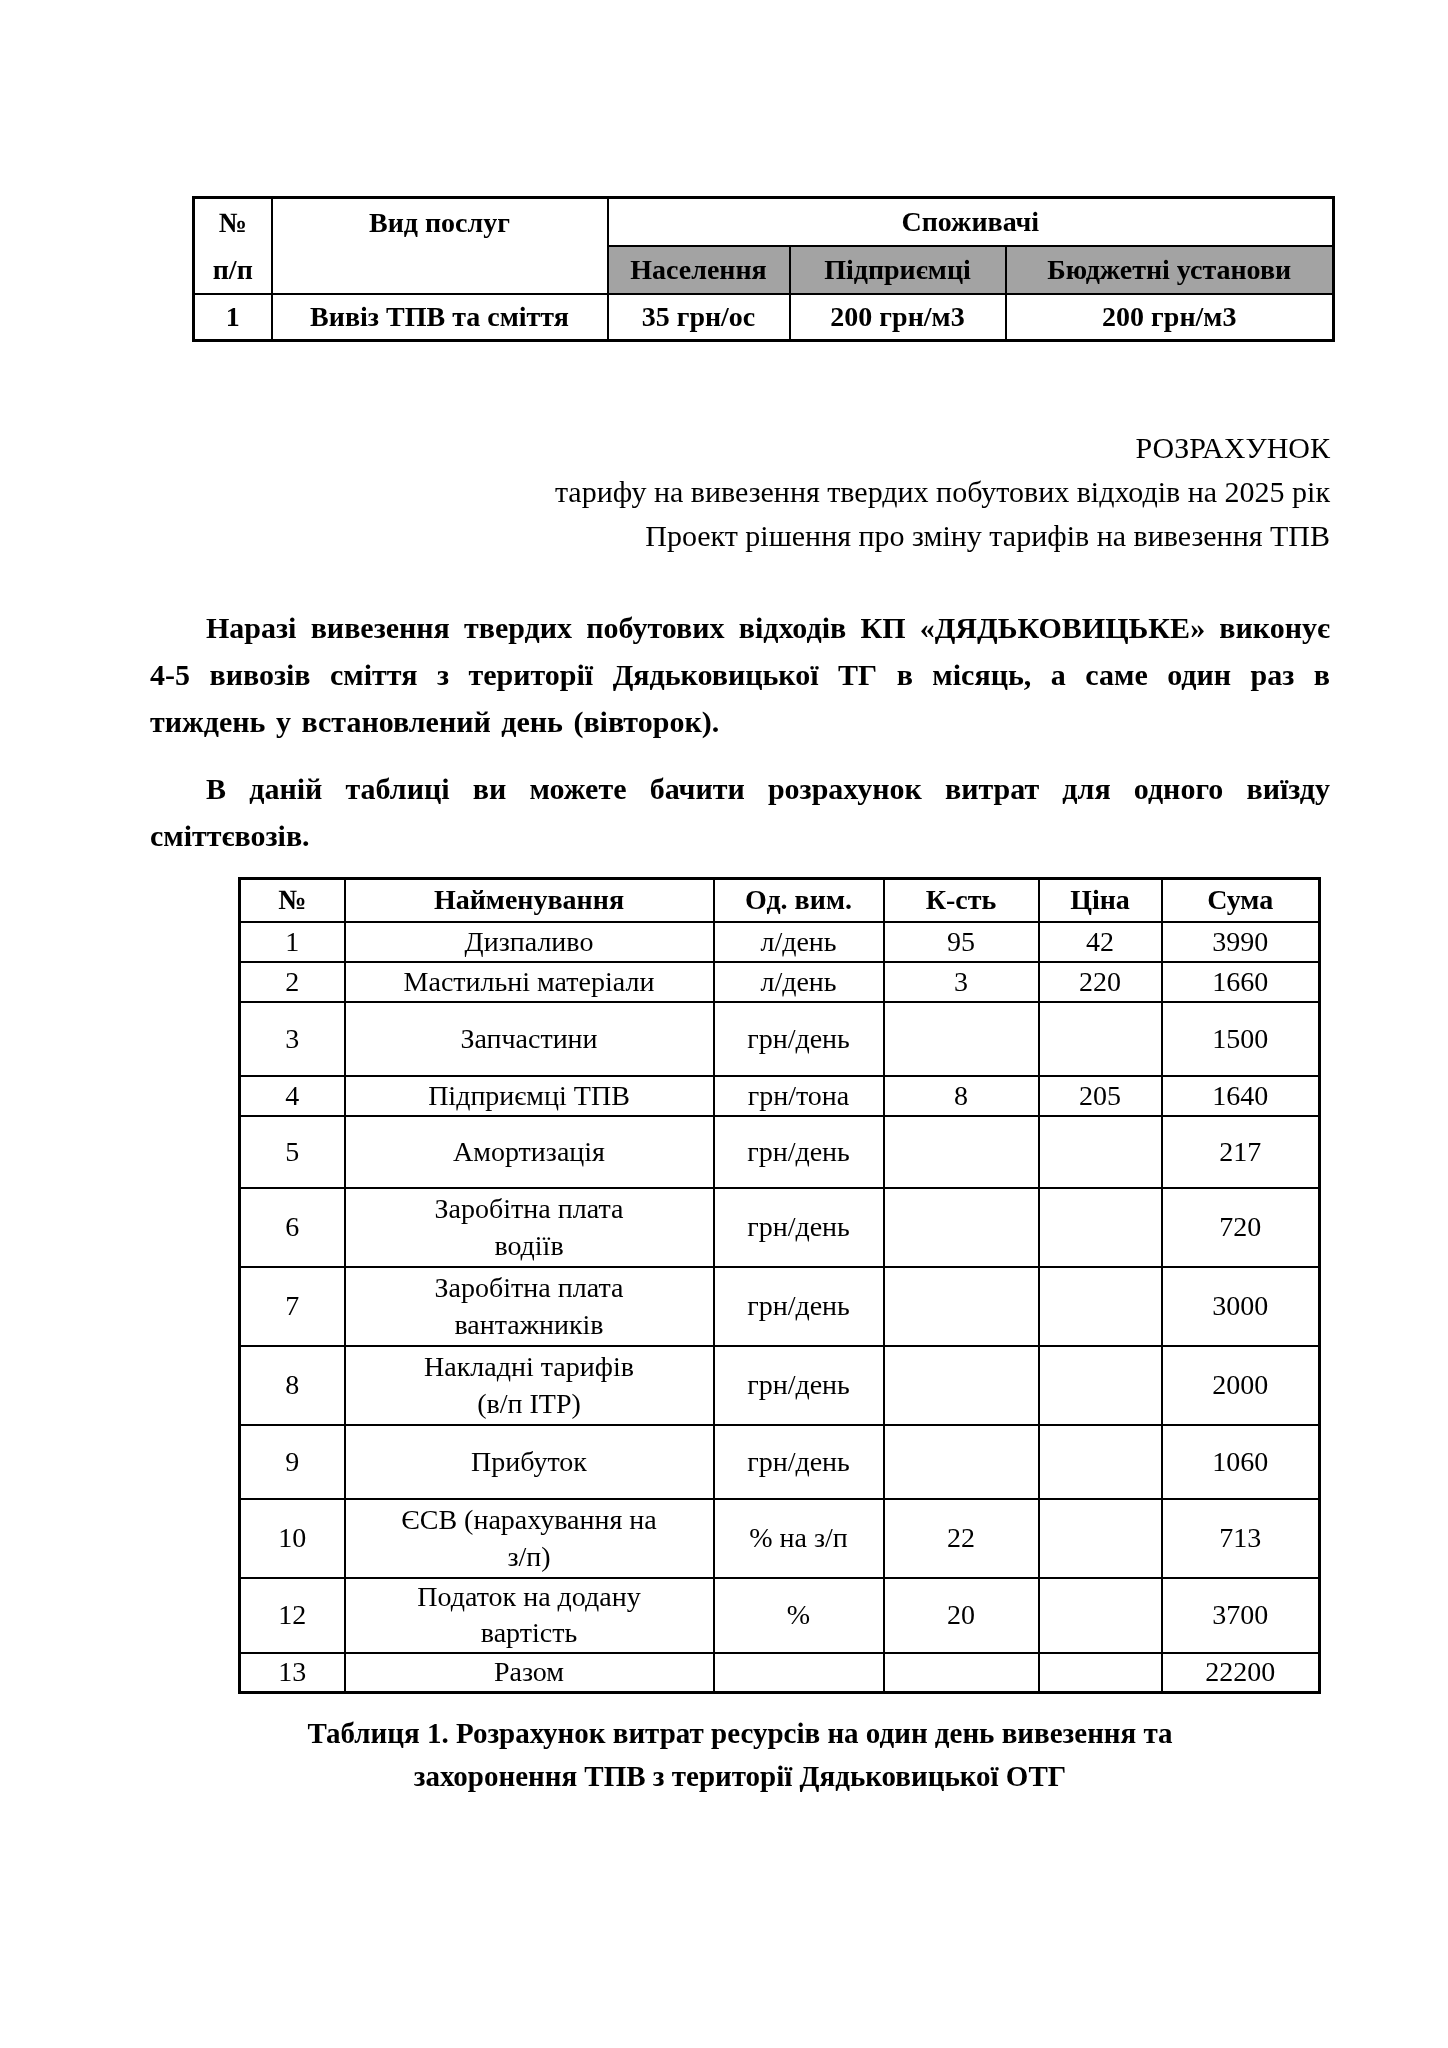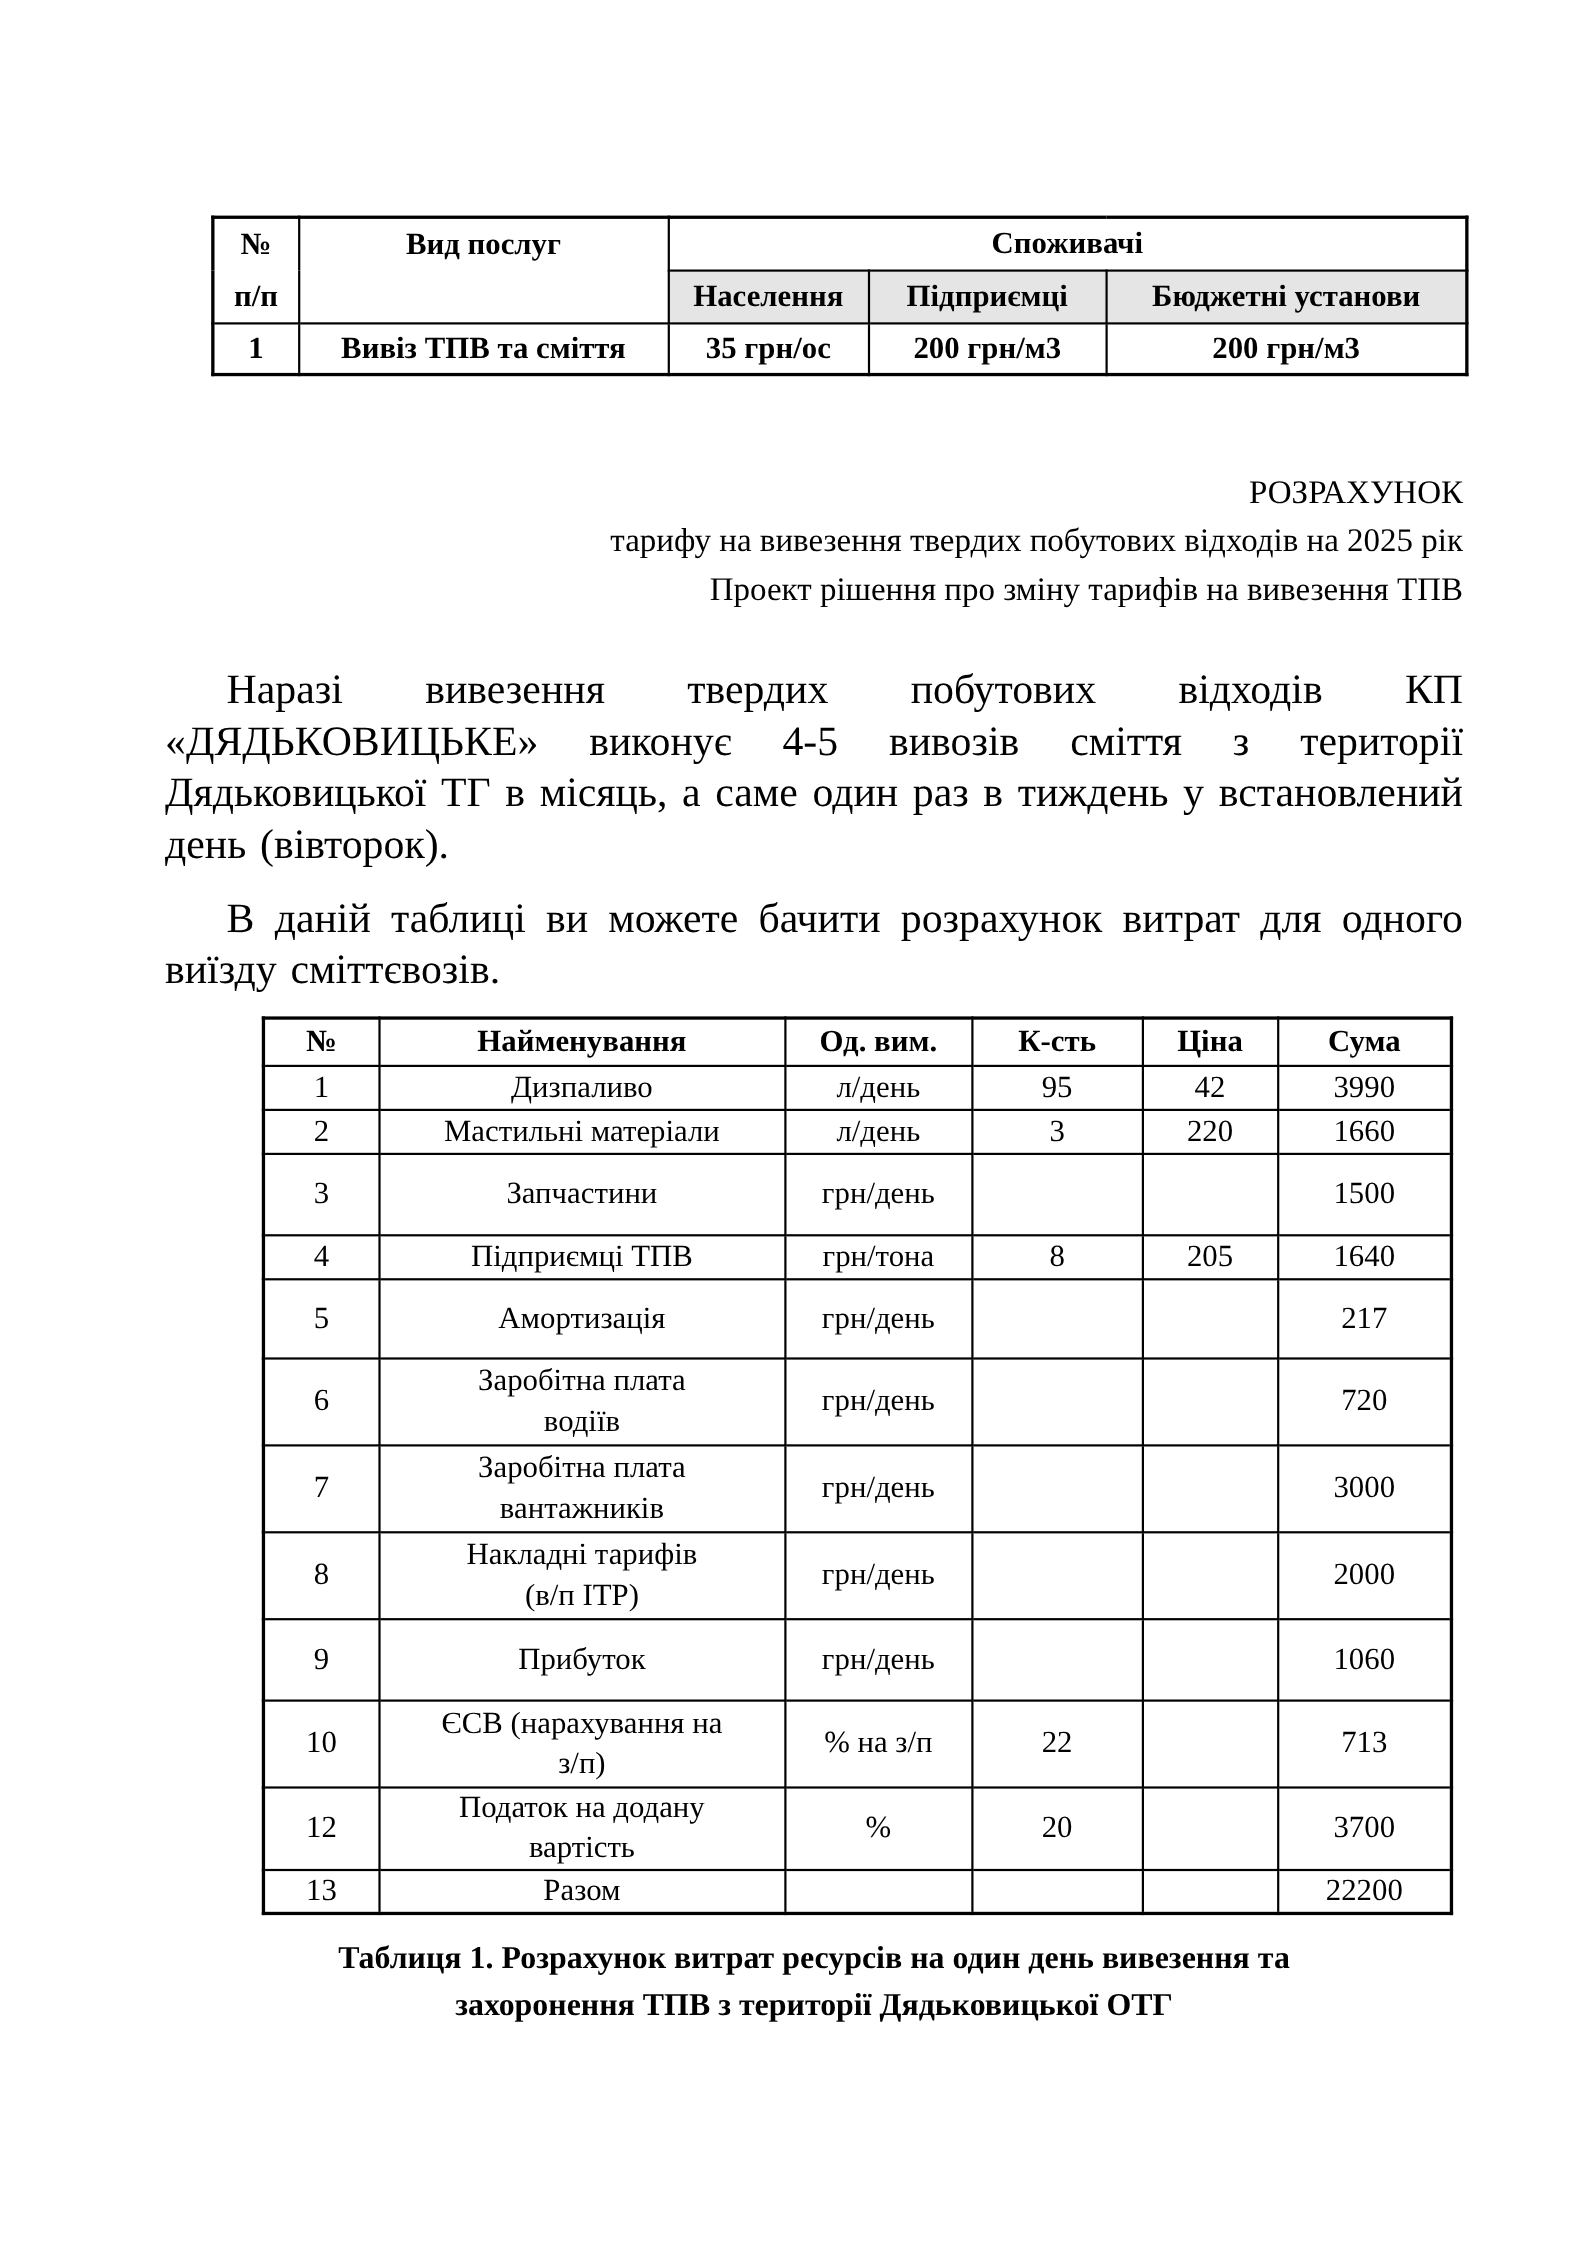--- a/index.html
+++ b/index.html
@@ -13,29 +13,29 @@
 
   
   table { border-collapse:collapse; }
   .t1 { width:1140px; margin-left:42px; border:3px solid #000; table-layout:fixed; }
   .t1 td {
     border:2px solid #000; font-weight:bold; font-size:28px;
     text-align:center; vertical-align:middle; overflow:hidden;
   }
   .t1 .rowspan-cell { vertical-align:top; line-height:47px; white-space:pre-line; }
   .t1 tr.hr1 td { height:48px; }
-  .t1 tr.hr2 td { height:48px; background:#e5e5e5; }
+  .t1 tr.hr2 td { height:48px; background:#a3a3a3; }
   .t1 tr.dr  td { height:46px; }
 
   
   .title-block { margin-top:84px; text-align:right; font-size:30px; line-height:44px; }
   .title-block .bold { font-weight:normal; }
   .para {
-    margin-top:46px; font-size:38px; line-height:47px;
-    text-align:justify; text-indent:56px; word-spacing:3px;
+    margin-top:46px; font-size:30px; line-height:47px;
+    text-align:justify; text-indent:56px; word-spacing:3px;font-weight:bold;
   }
   .para + .para { margin-top:20px; }
 
   
   .t2 { width:1080px; margin:18px 0 0 88px; border:3px solid #000; table-layout:fixed; }
   .t2 td, .t2 th {
     border:2px solid #000; font-size:28px; font-weight:normal;
     text-align:center; vertical-align:middle; line-height:1.3; overflow:hidden;
   }
   .t2 th { font-weight:bold; height:44px; }

